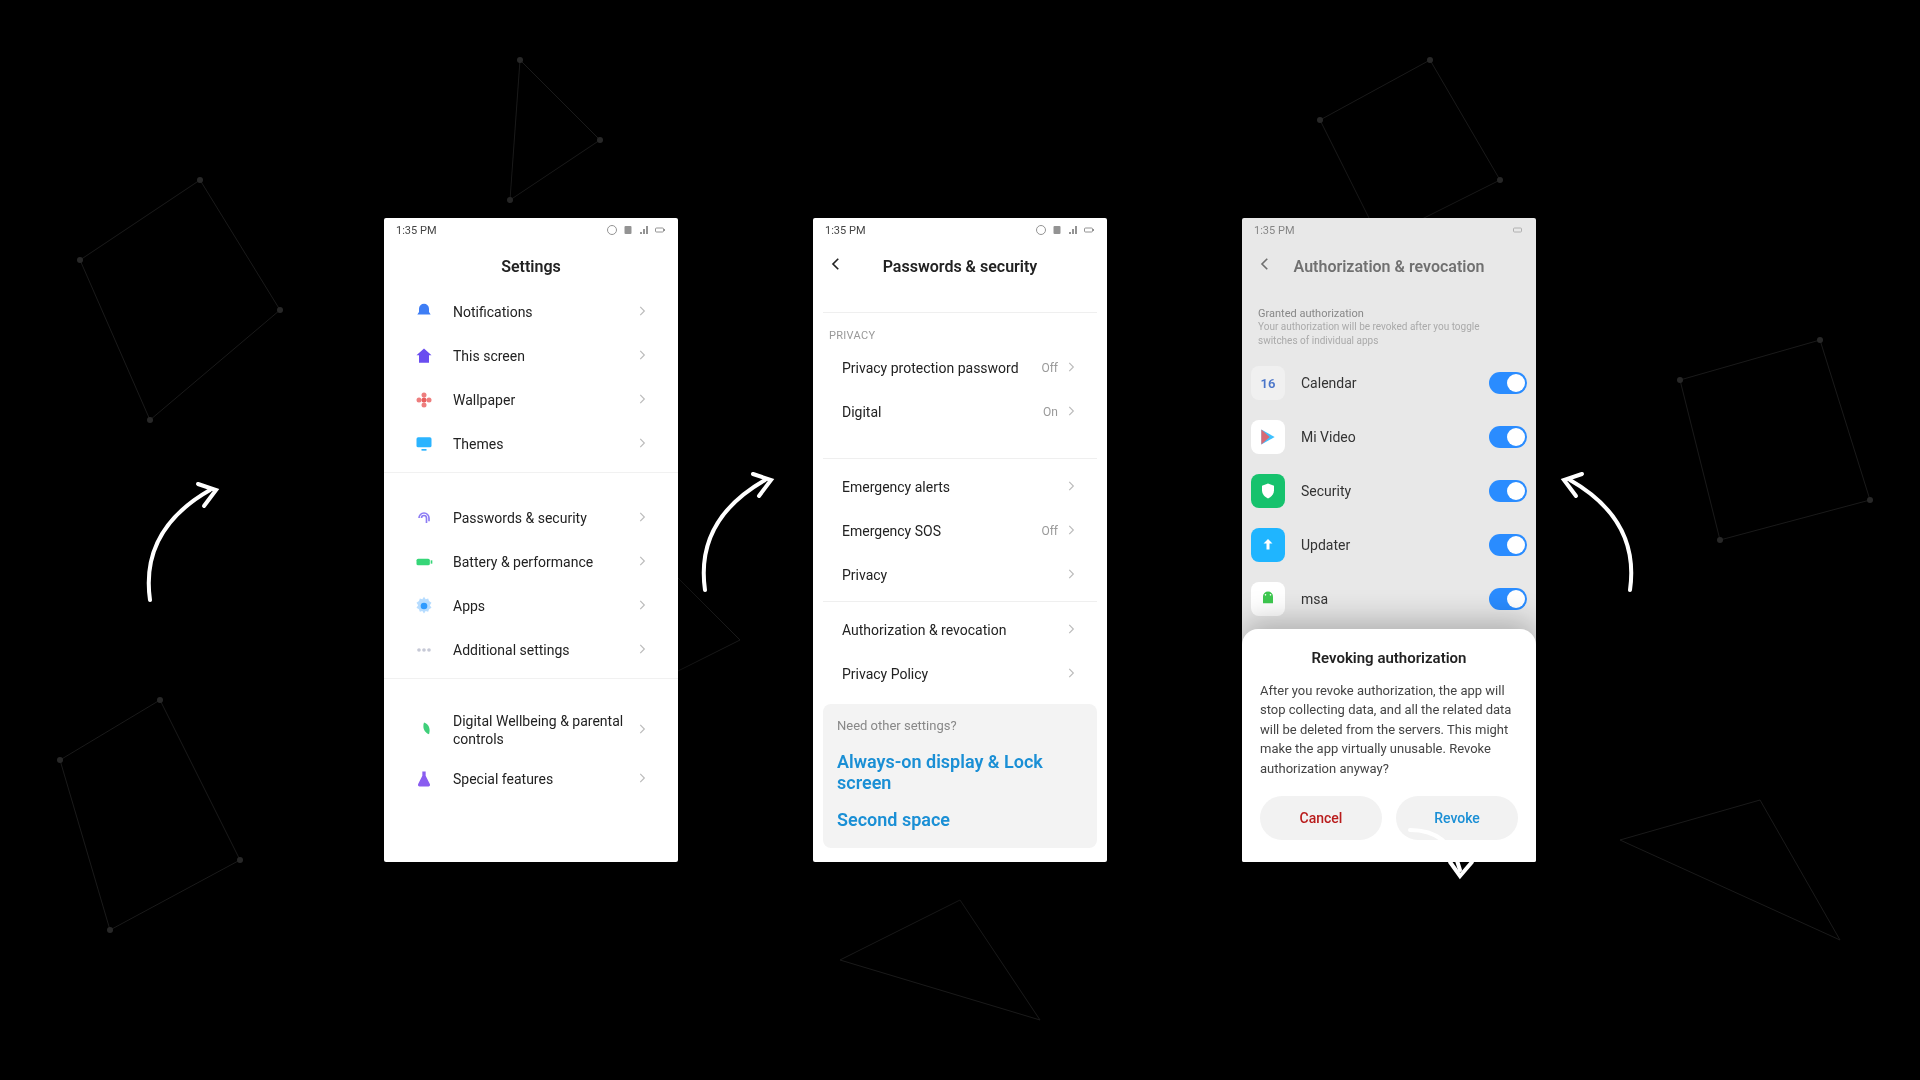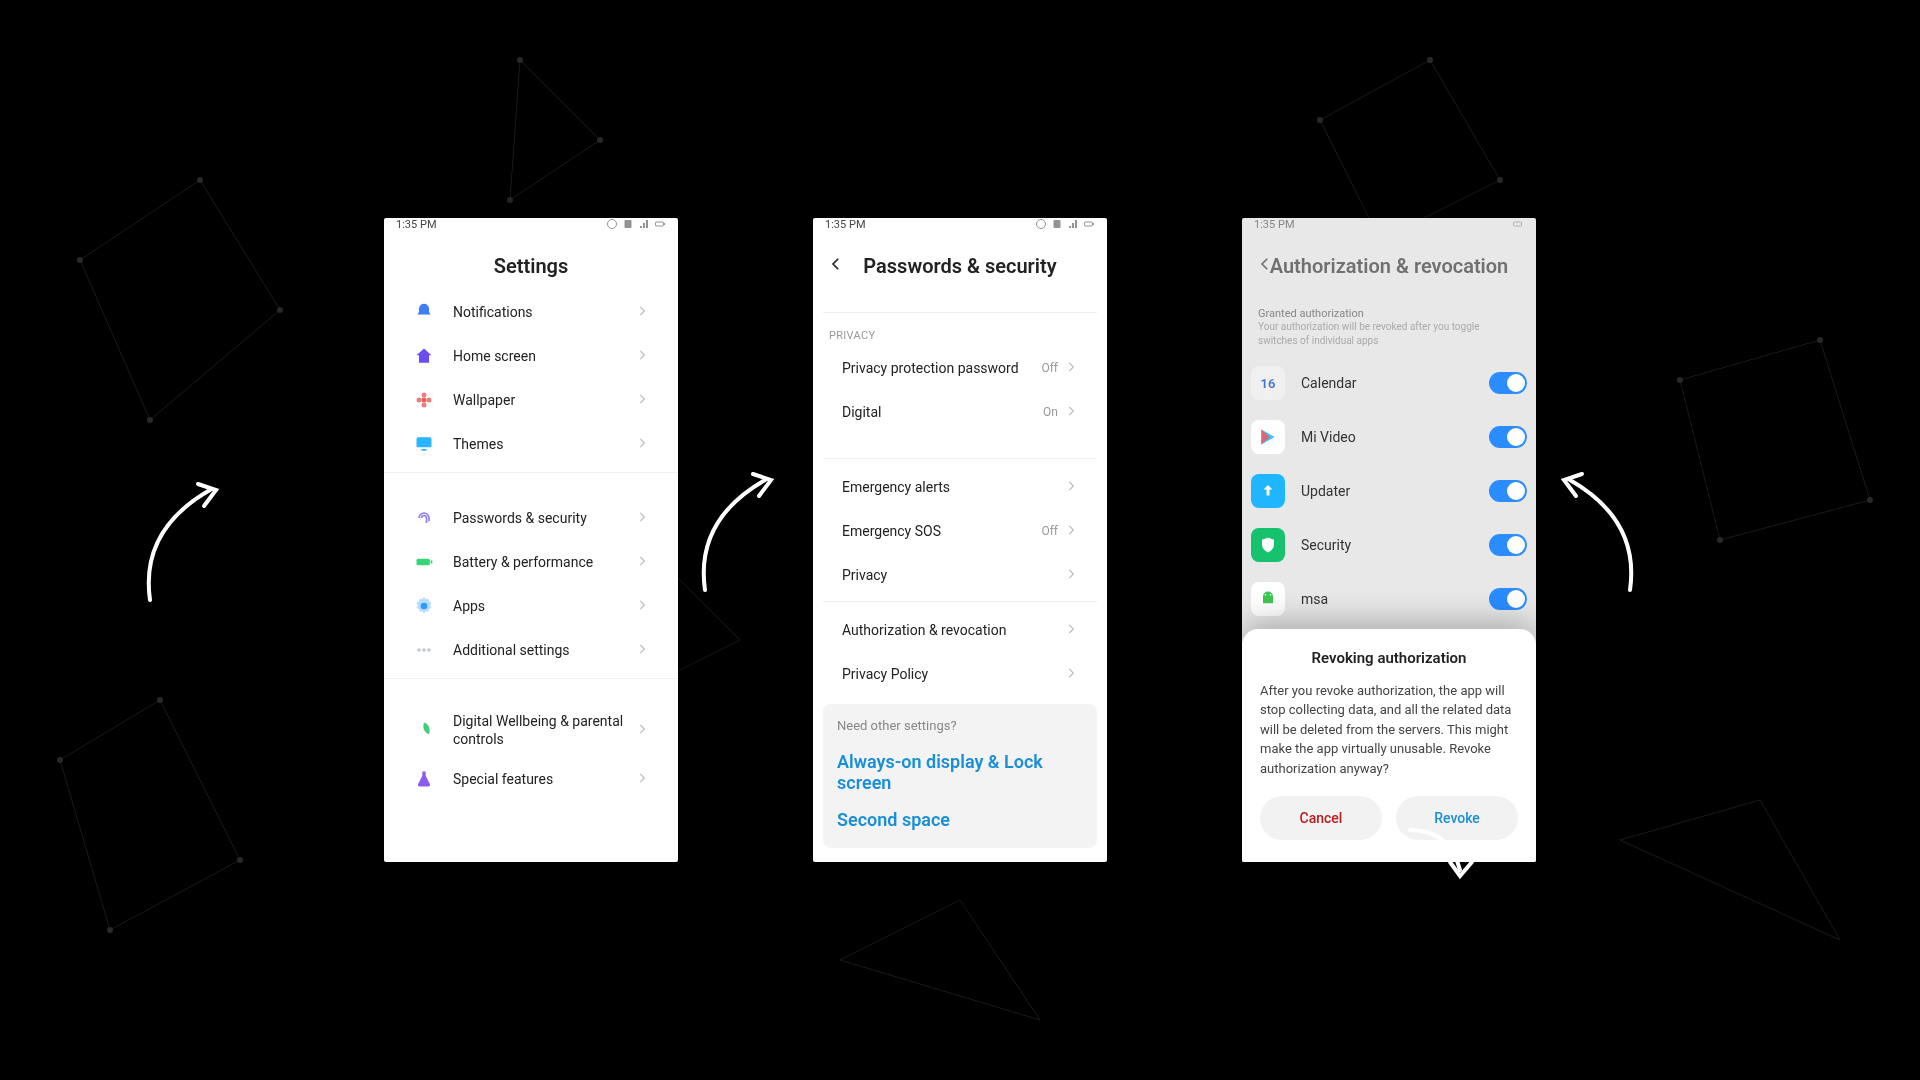--- a/index.html
+++ b/index.html
@@ -1,24 +1,24 @@
 <!DOCTYPE html>
 <html><head>
 <meta charset="utf-8">
 <style>
   *{box-sizing:border-box;margin:0;padding:0;font-family:-apple-system,BlinkMacSystemFont,"Segoe UI",Roboto,Helvetica,Arial,sans-serif;}
   body{width:1920px;height:1080px;background:#000;position:relative;overflow:hidden;}
   
   .bg-net{position:absolute;inset:0;pointer-events:none;opacity:.45;}
   .phones{position:absolute;left:50%;top:50%;transform:translate(-50%,-50%);display:flex;gap:135px;}
   .phone{width:294px;height:644px;background:#fff;border-radius:2px;box-shadow:0 20px 60px rgba(0,0,0,.6);position:relative;overflow:hidden;color:#222;}
-  .statusbar{height:24px;display:flex;align-items:flex-start;justify-content:space-between;padding:0 12px;font-size:11px;color:#444;}
+  .statusbar{height:24px;display:flex;align-items:center;justify-content:space-between;padding:0 12px;font-size:11px;color:#444;}
   .sb-icons{display:flex;gap:4px;align-items:center;}
   .sb-icons svg{width:12px;height:12px;opacity:.7;}
-  .header{display:flex;align-items:center;justify-content:center;height:48px;font-size:20px;font-weight:600;color:#222;position:relative;}
+  .header{display:flex;align-items:center;justify-content:center;height:48px;font-size:16px;font-weight:600;color:#222;position:relative;}
   .header .back{position:absolute;left:14px;}
   .back svg{width:18px;height:18px;stroke:#222;stroke-width:2.2;fill:none;}
   .body{height:calc(100% - 72px);overflow:hidden;}
   
   .row{display:flex;align-items:center;padding:0 29px;height:44px;}
   .row .icon{width:22px;height:22px;display:flex;align-items:center;justify-content:center;margin-right:18px;}
   .row .label{flex:1;font-size:14px;color:#222;}
   .row .value{font-size:12px;color:#999;margin-right:6px;}
   .row .chev{color:#bbb;}
   .chev svg{width:14px;height:14px;stroke:#bbb;stroke-width:2;fill:none;}
@@ -124,21 +124,21 @@
     <span class="chev"><svg viewBox="0 0 24 24">
                 <path d="M9 5l7 7-7 7"></path>
               </svg></span>
   </div>
           <div class="row">
     <span class="icon">
               <svg viewBox="0 0 24 24" width="20" height="20">
                 <path fill="#6a4df0" d="M12 3l9 8h-3v9H6v-9H3z"></path>
               </svg>
             </span>
-    <span class="label">Home screen</span>
+    <span class="label">This screen</span>
     <span class="chev"><svg viewBox="0 0 24 24">
                 <path d="M9 5l7 7-7 7"></path>
               </svg></span>
   </div>
           <div class="row">
     <span class="icon">
               <svg viewBox="0 0 24 24" width="20" height="20">
                 <circle cx="12" cy="12" r="3" fill="#e95d5d"></circle>
                 <circle cx="12" cy="6" r="3" fill="#e95d5d" opacity=".8"></circle>
                 <circle cx="12" cy="18" r="3" fill="#e95d5d" opacity=".8"></circle>
@@ -375,38 +375,38 @@
                   <path fill="#3ec1ff" d="M4 3l16 9-16 9z"></path>
                   <path fill="#ff5252" d="M4 3l10 9L4 21z" opacity=".8"></path>
                 </svg>
               </div>
             </span>
      <span class="label">Mi Video</span>
      <span class="toggle"></span>
    </div>
           <div class="app-row">
      <span>
+              <div class="app-icon" style="background:#16c26d">
+                <svg width="18" height="18" viewBox="0 0 24 24">
+                  <path fill="#fff" d="M12 2l8 3v6c0 5-3.5 9-8 11-4.5-2-8-6-8-11V5z"></path>
+                </svg>
+              </div>
+            </span>
+     <span class="label">Security</span>
+     <span class="toggle"></span>
+   </div>
+          <div class="app-row">
+     <span>
               <div class="app-icon" style="background:#1fb5ff">
                 <svg width="18" height="18" viewBox="0 0 24 24">
                   <path fill="#fff" d="M12 4l6 6h-4v8h-4v-8H6z"></path>
                 </svg>
               </div>
             </span>
      <span class="label">Updater</span>
-     <span class="toggle"></span>
-   </div>
-          <div class="app-row">
-     <span>
-              <div class="app-icon" style="background:#16c26d">
-                <svg width="18" height="18" viewBox="0 0 24 24">
-                  <path fill="#fff" d="M12 2l8 3v6c0 5-3.5 9-8 11-4.5-2-8-6-8-11V5z"></path>
-                </svg>
-              </div>
-            </span>
-     <span class="label">Security</span>
      <span class="toggle"></span>
    </div>
           <div class="app-row">
      <span>
               <div class="app-icon" style="background:#ffffff">
                 <svg width="20" height="20" viewBox="0 0 24 24">
                   <path fill="#3dc84f" d="M6 9a6 6 0 0112 0v8H6z"></path>
                   <circle cx="9" cy="7" r="1" fill="#fff"></circle>
                   <circle cx="15" cy="7" r="1" fill="#fff"></circle>
                 </svg>

